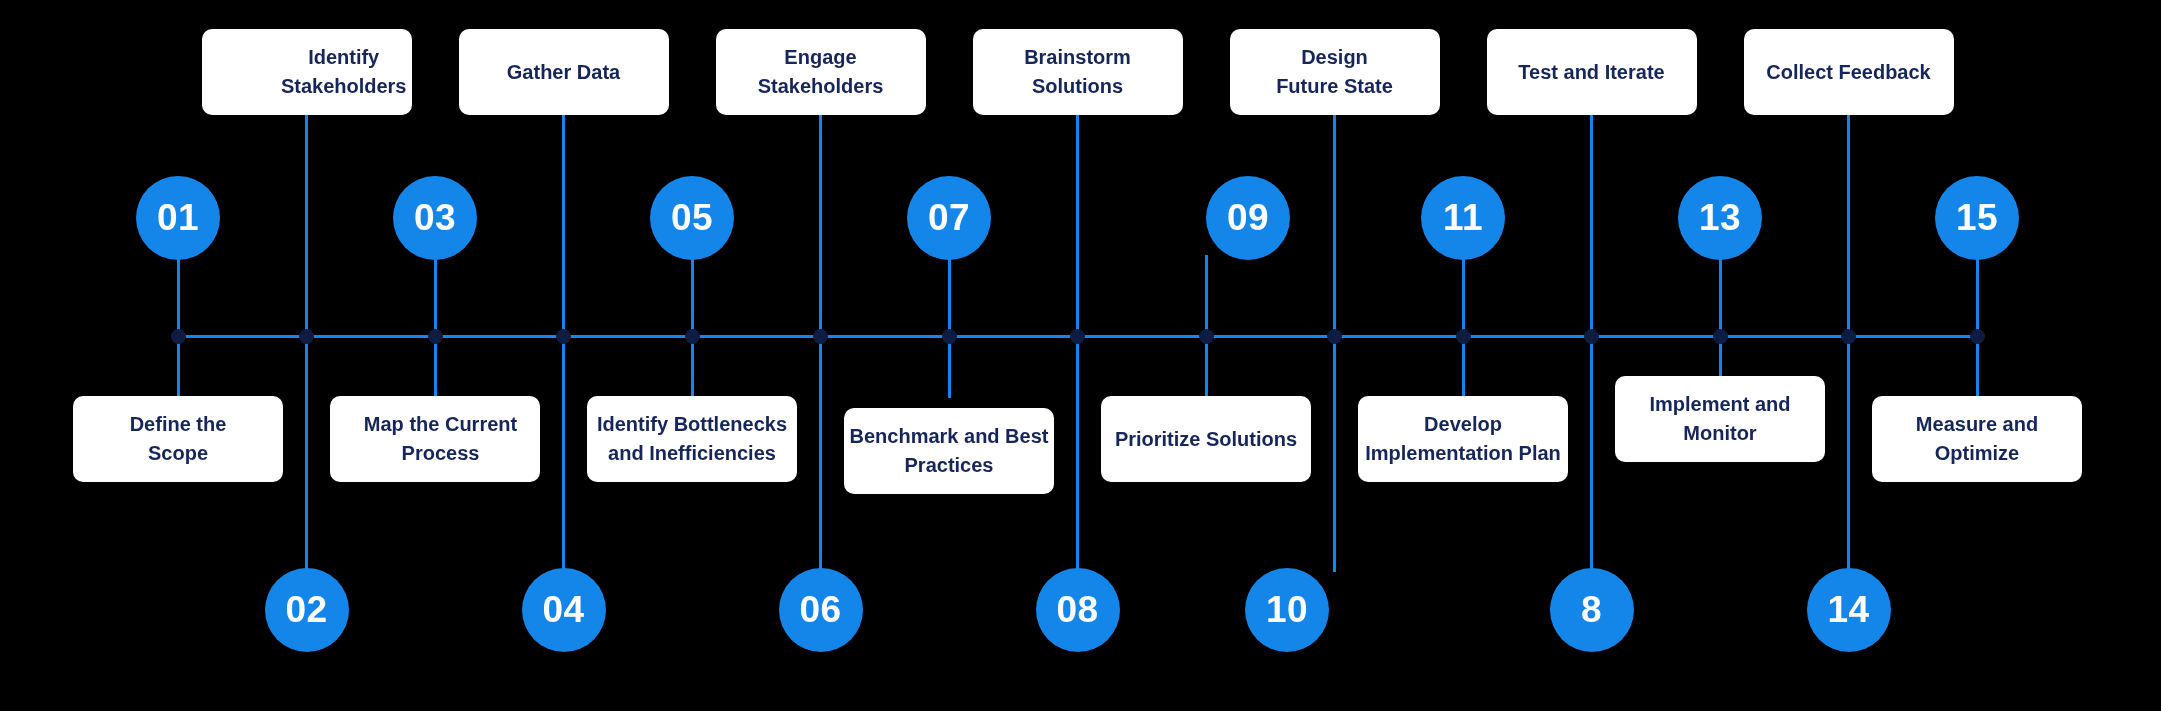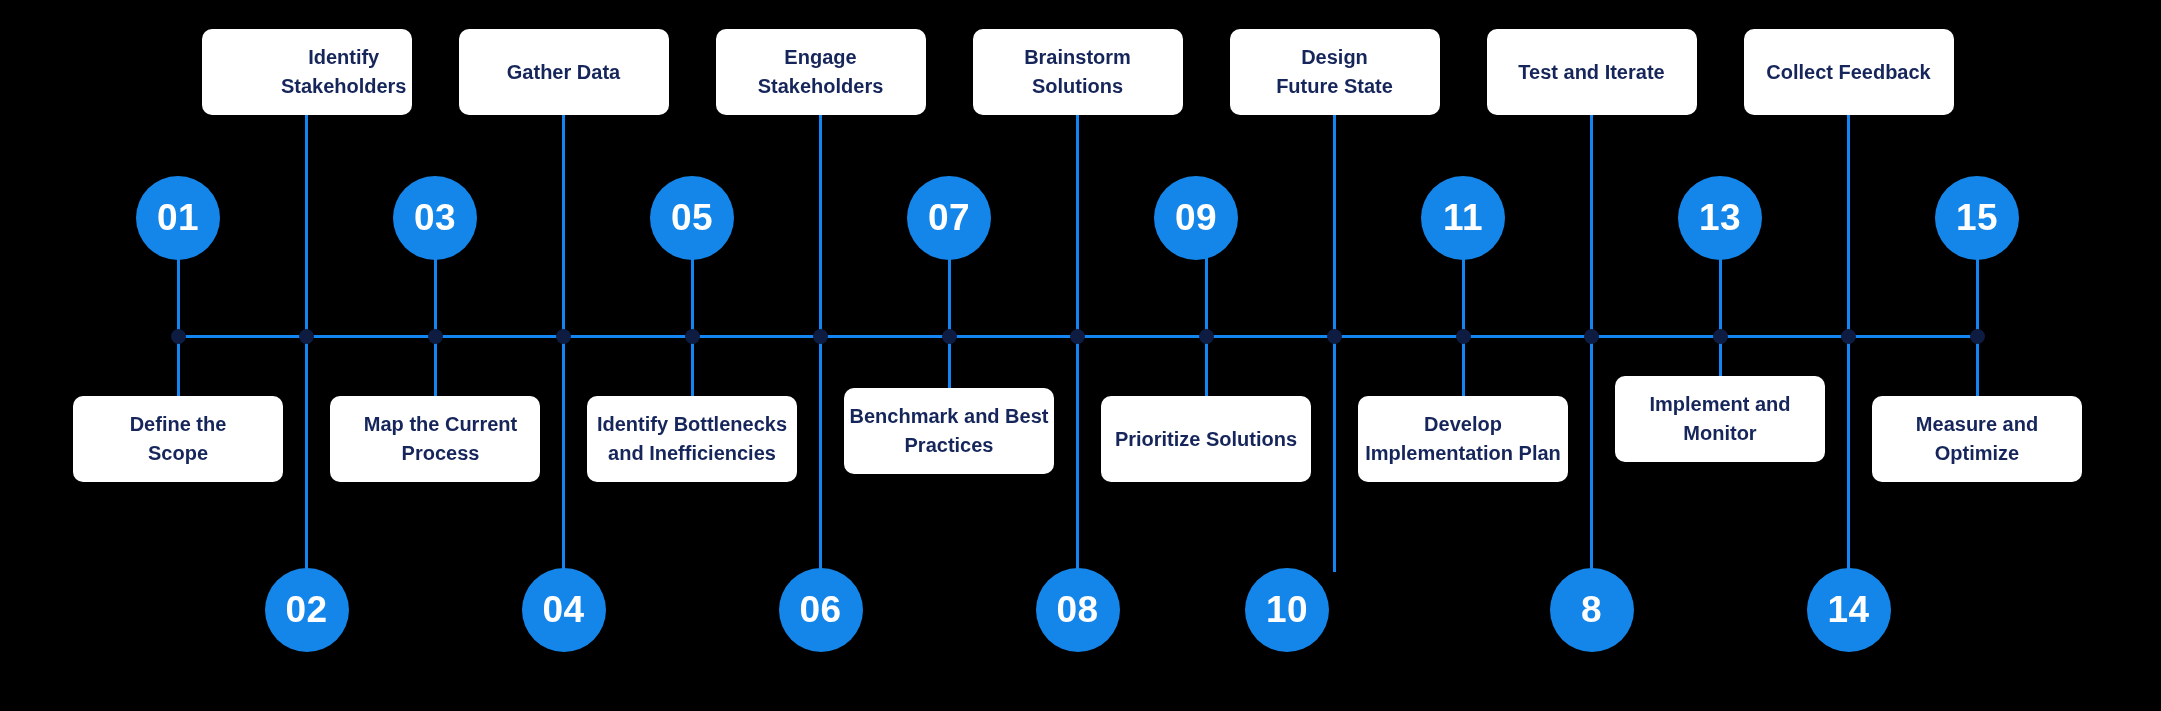--- a/index.html
+++ b/index.html
@@ -117,32 +117,32 @@
       <div class="step-circle" style="left: 778.5px; top: 568px;">
         <div class="">06</div>
       </div>
       <div class="label-box" style="left: 715.5px; top: 29px;"><div class="">Engage
 Stakeholders</div></div>
       <div class="node-dot" style="left: 813px; top: 329px;"></div>
       <div class="connector" style="left: 947.5px; top: 255px; height: 143px;"></div>
       <div class="step-circle" style="left: 907px; top: 176px;">
         <div class="">07</div>
       </div>
-      <div class="label-box" style="left: 844px; top: 388px; justify-content: center;"><div class="">Benchmark and Best
+      <div class="label-box" style="left: 844px; top: 408px; justify-content: center;"><div class="">Benchmark and Best
 Practices</div></div>
       <div class="node-dot" style="left: 941.5px; top: 329px;"></div>
       <div class="connector" style="left: 1076px; top: 112px; height: 460px;"></div>
       <div class="step-circle" style="left: 1035.5px; top: 568px;">
         <div class="">08</div>
       </div>
       <div class="label-box" style="left: 972.5px; top: 29px;"><div class="">Brainstorm
 Solutions</div></div>
       <div class="node-dot" style="left: 1070px; top: 329px;"></div>
       <div class="connector" style="left: 1204.5px; top: 255px; height: 143px;"></div>
-      <div class="step-circle" style="left: 1154px; top: 176px;">
+      <div class="step-circle" style="left: 1206px; top: 176px;">
         <div class="">09</div>
       </div>
       <div class="label-box" style="left: 1101px; top: 396px;"><div class="">Prioritize Solutions</div></div>
       <div class="node-dot" style="left: 1198.5px; top: 329px;"></div>
       <div class="connector" style="left: 1333px; top: 112px; height: 460px;"></div>
       <div class="step-circle" style="left: 1245px; top: 568px;">
         <div class="">10</div>
       </div>
       <div class="label-box" style="left: 1229.5px; top: 29px;"><div class="">Design
 Future State</div></div>

